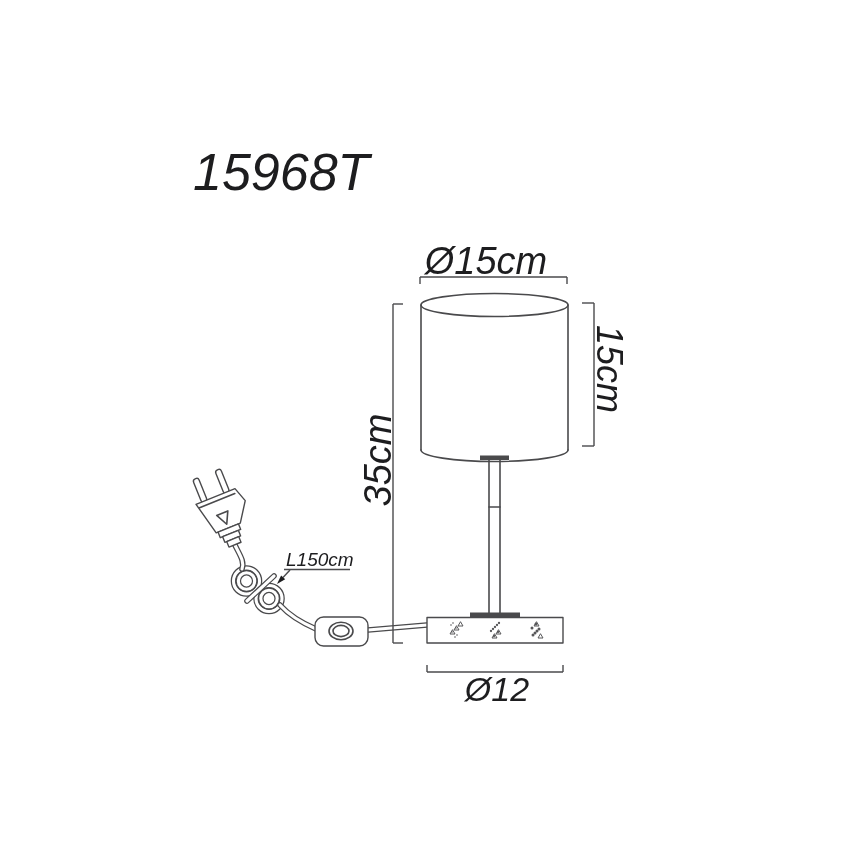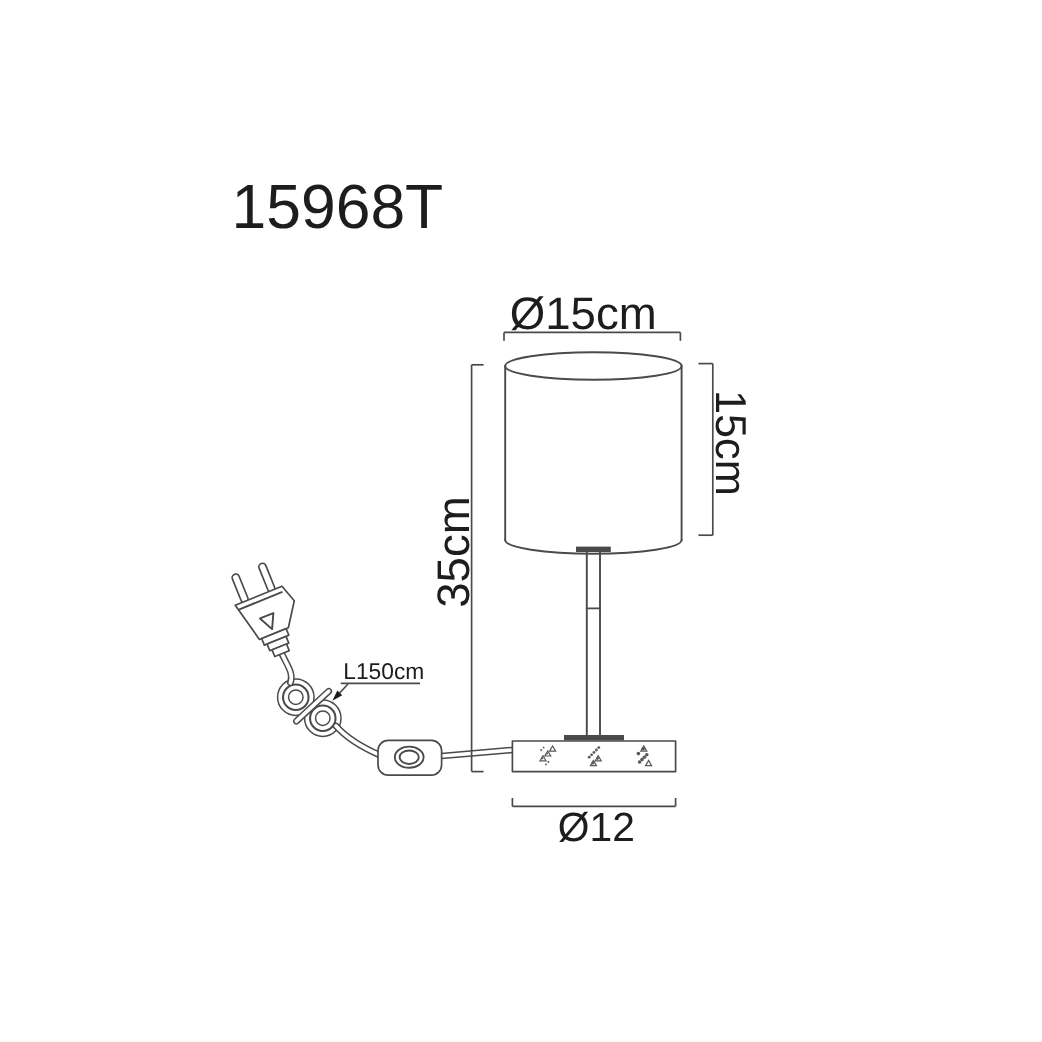--- a/index.html
+++ b/index.html
@@ -1,17 +1,17 @@
 <!DOCTYPE html>
 <html style="--line: #4a4a4c; --text: #1d1d1f; --bg: #ffffff;"><head>
 <meta charset="utf-8">
 <style>
   :root { --line:#4a4a4c; --text:#1d1d1f; --bg:#ffffff; }
   html,body { margin:0; padding:0; background:var(--bg); }
-  .stage { position:relative; width:868px; height:868px; background:var(--bg); overflow:hidden; }
+  .stage { position:relative; width:868px; height:868px; background:var(--bg); overflow:hidden;font-style:italic; }
   svg text { font-family:"Liberation Sans","DejaVu Sans",sans-serif; fill:var(--text); }
   .ln   { stroke:var(--line); stroke-width:1.6; fill:none; stroke-linecap:round; stroke-linejoin:round; }
   .lnf  { stroke:var(--line); stroke-width:1.4; fill:#ffffff; stroke-linejoin:round; }
   .fillbar { fill:var(--line); stroke:none; }
   .dim  { stroke:var(--line); stroke-width:1.4; fill:none; stroke-linecap:butt; }
   .cord-out { stroke:var(--line); stroke-width:5.6; fill:none; stroke-linecap:round; }
   .cord-in  { stroke:#ffffff; stroke-width:3.1; fill:none; stroke-linecap:round; }
   .speck-dot { fill:#58585a; }
   .speck-tri { fill:none; stroke:#58585a; stroke-width:1; }
   .t-title { font-size:52px; }

